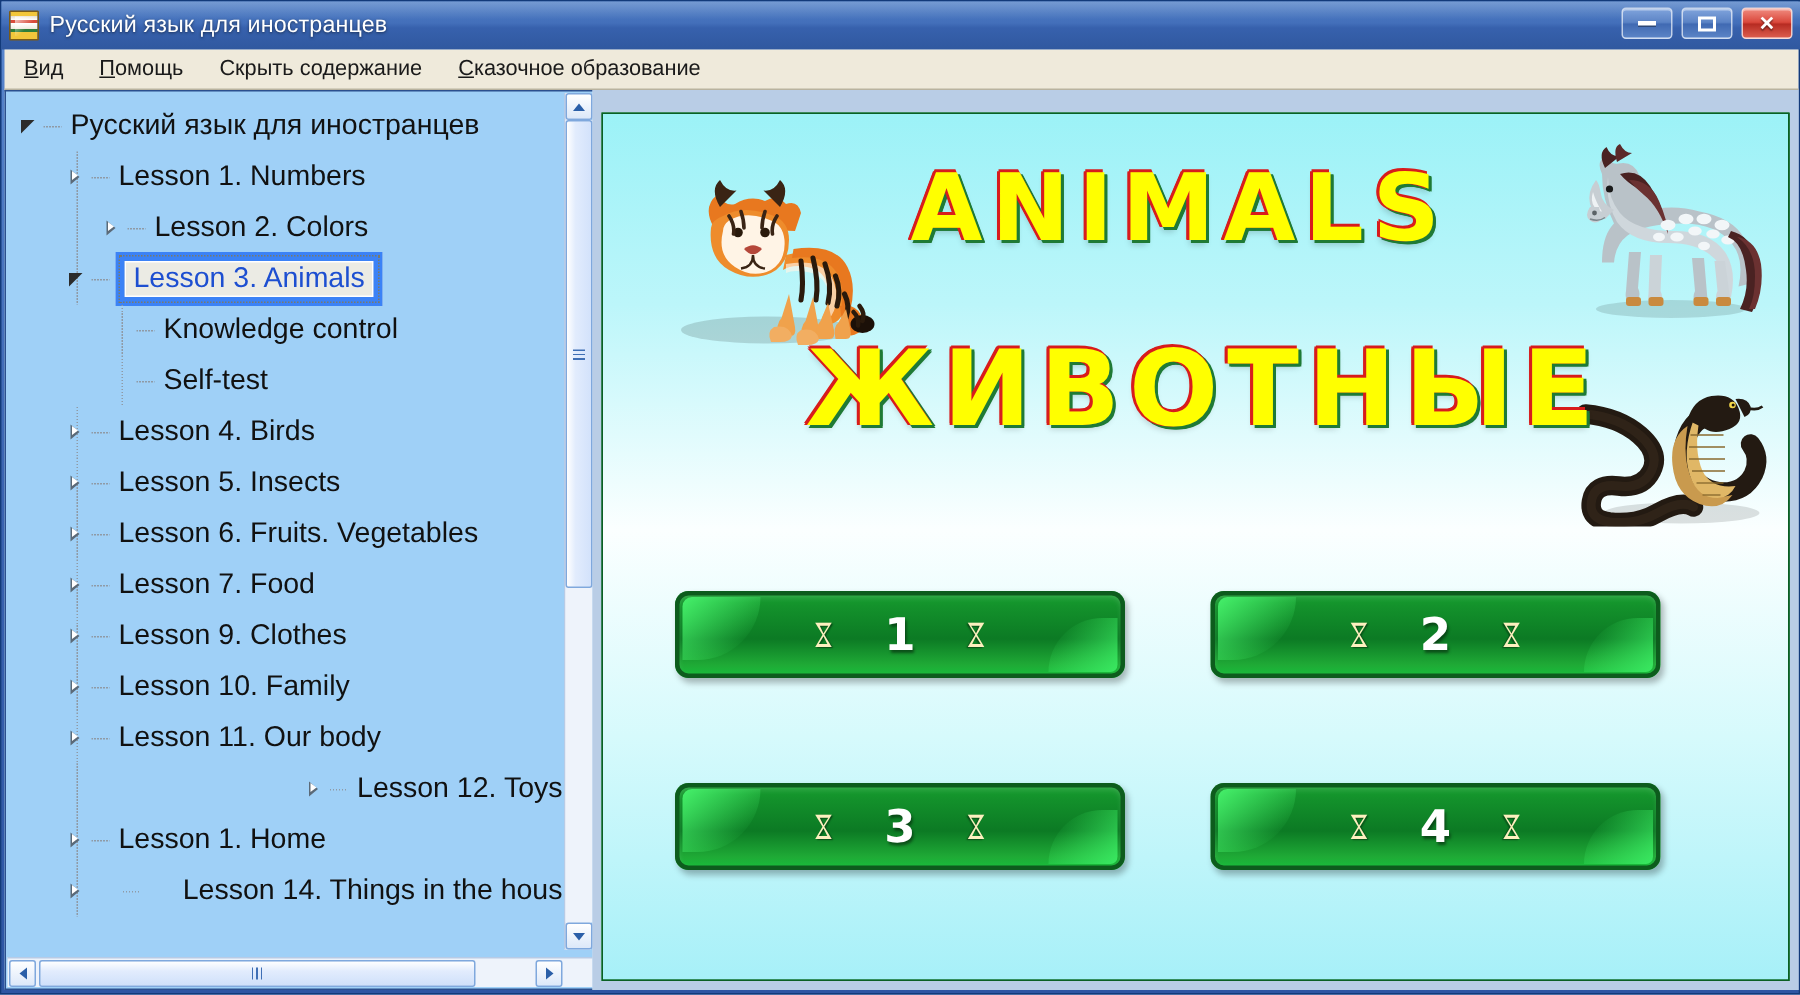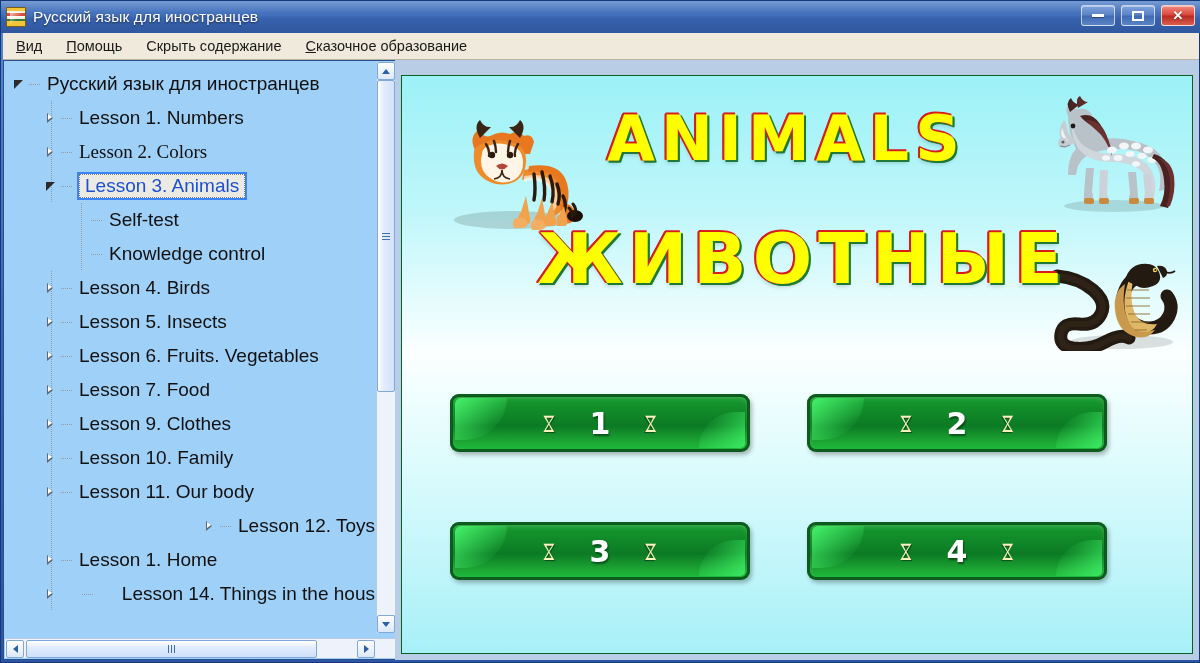--- a/index.html
+++ b/index.html
@@ -112,21 +112,21 @@
     margin-right:4px;
   }
   .vline {
     position:absolute; width:1px;
     background:repeating-linear-gradient(to bottom,#8f9aa6 0 1px, transparent 1px 2px);
   }
   .label { font-size:19px; color:#111; white-space:nowrap; line-height:1; }
   .node.root .label { font-size:19px; }
   .node.selected .label { color:#1d4fd1; }
   .node.selected .selbox {
-    border:2px solid #3b82f6; background:#ebebe4; padding:2px 6px 3px 6px;
+    border:6px solid #3b82f6; background:#ebebe4; padding:2px 6px 3px 6px;
     box-shadow: inset 0 0 0 1px #fff;
     outline:1px dotted #7a7a6a; outline-offset:-3px;
   }
   .selbox { padding:2px 2px 3px 2px; }
 
   
   #tree-vscroll {
     position:absolute; right:1px; top:1px; width:18px; height:571px;
     background:#f4f6fb; border-left:1px solid #b7cbe6;
   }
@@ -287,47 +287,47 @@
 
           <div id="tree-children">
               <div class="node" style="padding-left: 40px;">
                 <span class="vline" style="left: 46px; top: 0px; height: 34px;"></span>
                 <span class="expander">
                   <i class="tri-collapsed"></i>
                 </span>
                 <span class="dashes"></span>
                 <span class="label selbox">Lesson 1. Numbers</span>
               </div>
-              <div class="node" style="padding-left: 40px; font-family: Liberation Serif, serif;">
+              <div class="node" style="padding-left: 64px;">
                 <span class="vline" style="left: 46px; top: 0px; height: 34px;"></span>
                 <span class="expander">
                   <i class="tri-collapsed"></i>
                 </span>
                 <span class="dashes"></span>
                 <span class="label selbox">Lesson 2. Colors</span>
               </div>
               <div class="node selected" style="padding-left: 40px;">
                 <span class="vline" style="left: 46px; top: 0px; height: 34px;"></span>
                 <span class="expander">
                   <i class="tri-expanded"></i>
                 </span>
                 <span class="dashes"></span>
                 <span class="label selbox">Lesson 3. Animals</span>
               </div>
               <div class="node" style="padding-left: 70px;">
                 <span class="vline" style="left: 76px; top: 0px; height: 34px;"></span>
                 <span class="expander"></span>
                 <span class="dashes"></span>
-                <span class="label selbox">Self-test</span>
+                <span class="label selbox">Knowledge control</span>
               </div>
               <div class="node" style="padding-left: 70px;">
                 <span class="vline" style="left: 76px; top: 0px; height: 34px;"></span>
                 <span class="expander"></span>
                 <span class="dashes"></span>
-                <span class="label selbox">Knowledge control</span>
+                <span class="label selbox">Self-test</span>
               </div>
               <div class="node" style="padding-left: 40px;">
                 <span class="vline" style="left: 46px; top: 0px; height: 34px;"></span>
                 <span class="expander">
                   <i class="tri-collapsed"></i>
                 </span>
                 <span class="dashes"></span>
                 <span class="label selbox">Lesson 4. Birds</span>
               </div>
               <div class="node" style="padding-left: 40px;">

